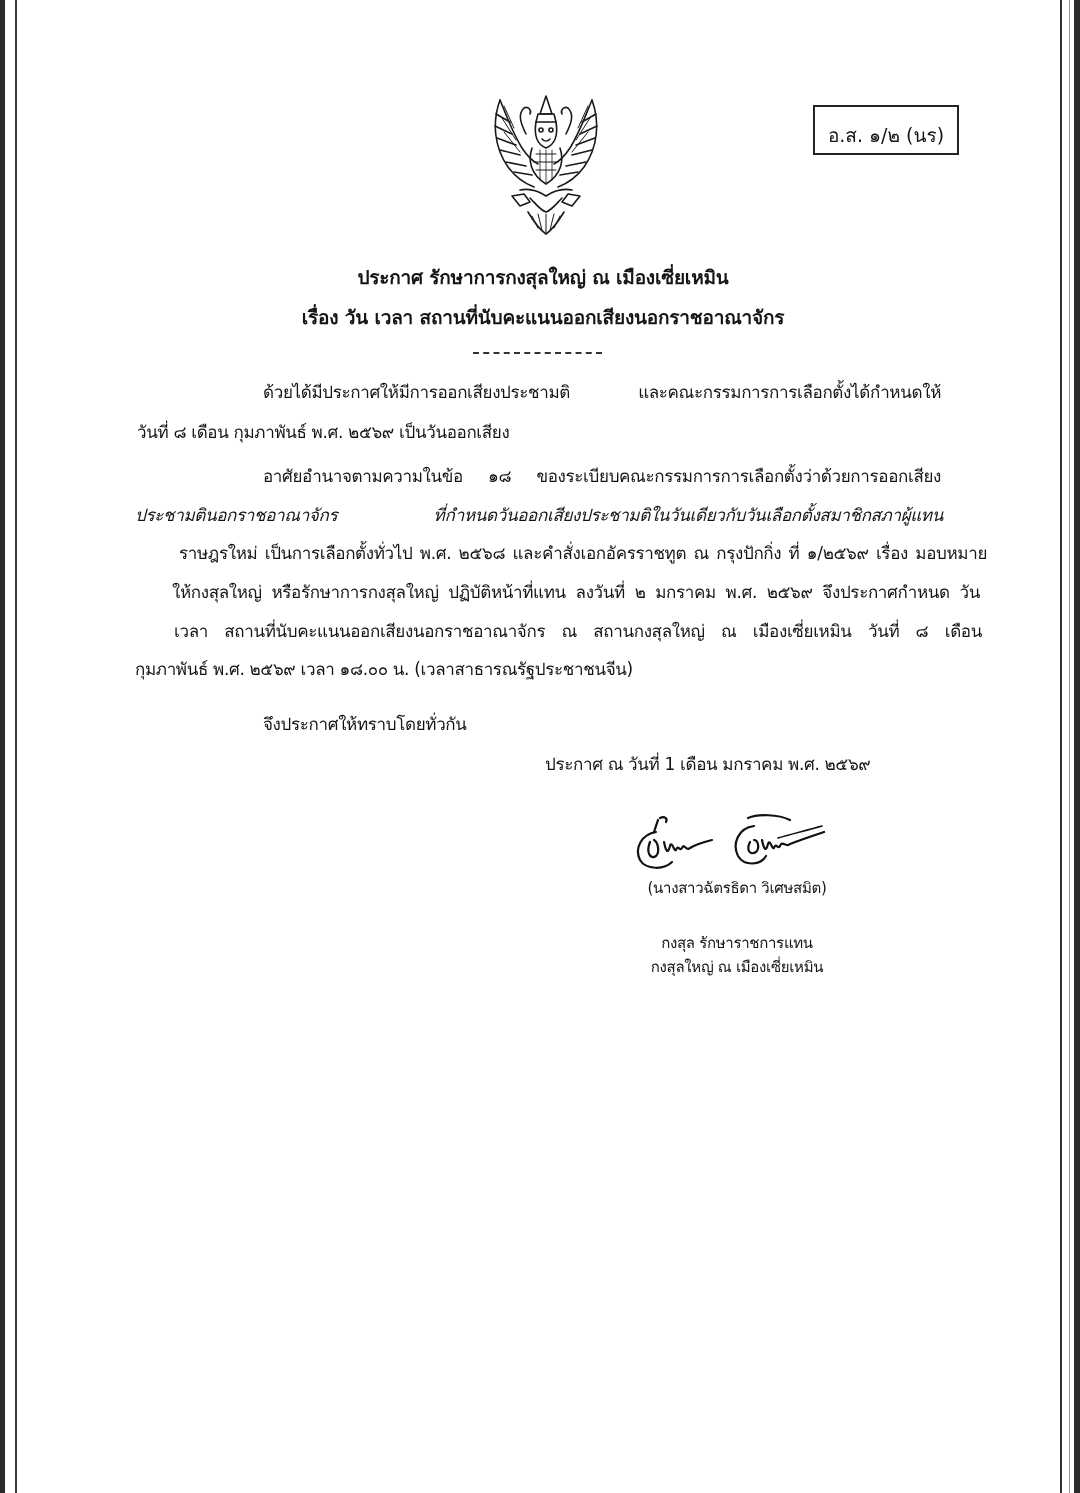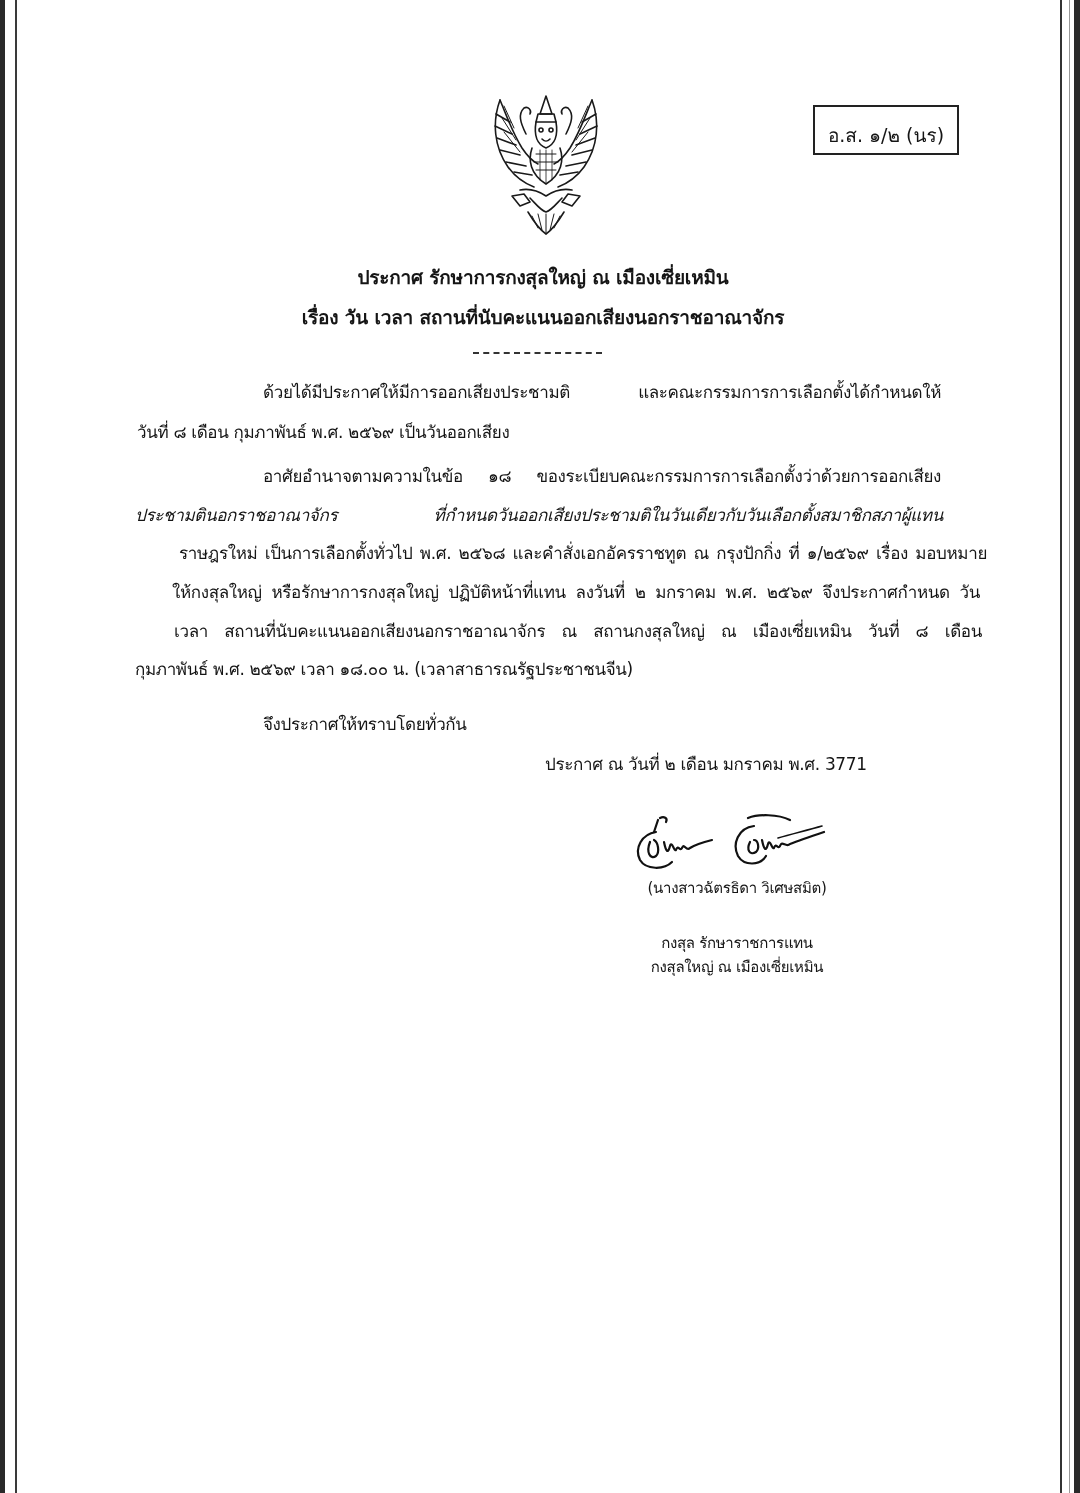--- a/index.html
+++ b/index.html
@@ -156,21 +156,21 @@
 
 <div class="line" style="left:263px; top:462px; width:678px; text-align:justify; text-align-last:justify;">อาศัยอำนาจตามความในข้อ ๑๘ ของระเบียบคณะกรรมการการเลือกตั้งว่าด้วยการออกเสียง</div>
 <div class="line justified" style="left:135px; top:501px;font-style:italic;">ประชามตินอกราชอาณาจักร ที่กำหนดวันออกเสียงประชามติในวันเดียวกับวันเลือกตั้งสมาชิกสภาผู้แทน</div>
 <div class="line justified" style="left:135px; top:539px;margin-left:44px;">ราษฎรใหม่ เป็นการเลือกตั้งทั่วไป พ.ศ. ๒๕๖๘ และคำสั่งเอกอัครราชทูต ณ กรุงปักกิ่ง ที่ ๑/๒๕๖๙ เรื่อง มอบหมาย</div>
 <div class="line justified" style="left:135px; top:578px;margin-left:37px;">ให้กงสุลใหญ่ หรือรักษาการกงสุลใหญ่ ปฏิบัติหน้าที่แทน ลงวันที่ ๒ มกราคม พ.ศ. ๒๕๖๙ จึงประกาศกำหนด วัน</div>
 <div class="line justified" style="left:135px; top:617px;margin-left:39px;">เวลา สถานที่นับคะแนนออกเสียงนอกราชอาณาจักร ณ สถานกงสุลใหญ่ ณ เมืองเซี่ยเหมิน วันที่ ๘ เดือน</div>
 <div class="line" style="left:135px; top:655px;">กุมภาพันธ์ พ.ศ. ๒๕๖๙ เวลา ๑๘.๐๐ น. (เวลาสาธารณรัฐประชาชนจีน)</div>
 
 <div class="line" style="left:263px; top:710px;text-align:right;">จึงประกาศให้ทราบโดยทั่วกัน</div>
 
-<div class="line" style="left:545px; top:750px;">ประกาศ ณ วันที่ ๒ เดือน มกราคม พ.ศ. 3771</div>
+<div class="line" style="left:545px; top:750px;">ประกาศ ณ วันที่ 1 เดือน มกราคม พ.ศ. ๒๕๖๙</div>
 
 <div class="sig">
   <svg viewBox="0 0 200 64" width="200" height="64" xmlns="http://www.w3.org/2000/svg">
     <g fill="none" stroke="#111" stroke-width="2.2" stroke-linecap="round" stroke-linejoin="round">
 
       <path d="M28 20 C14 22, 6 36, 12 48 C18 58, 36 58, 44 50"></path>
       <path d="M22 30 C18 40, 22 48, 28 44 C32 40, 30 30, 26 28"></path>
       <path d="M30 8 L26 20"></path>
       <path d="M32 6 C36 4, 40 6, 38 10"></path>
       <path d="M36 30 C38 40, 40 42, 42 34 C44 28, 46 40, 48 38 C50 32, 52 40, 54 36 C56 30, 58 40, 62 36 C68 32, 76 30, 84 28"></path>

